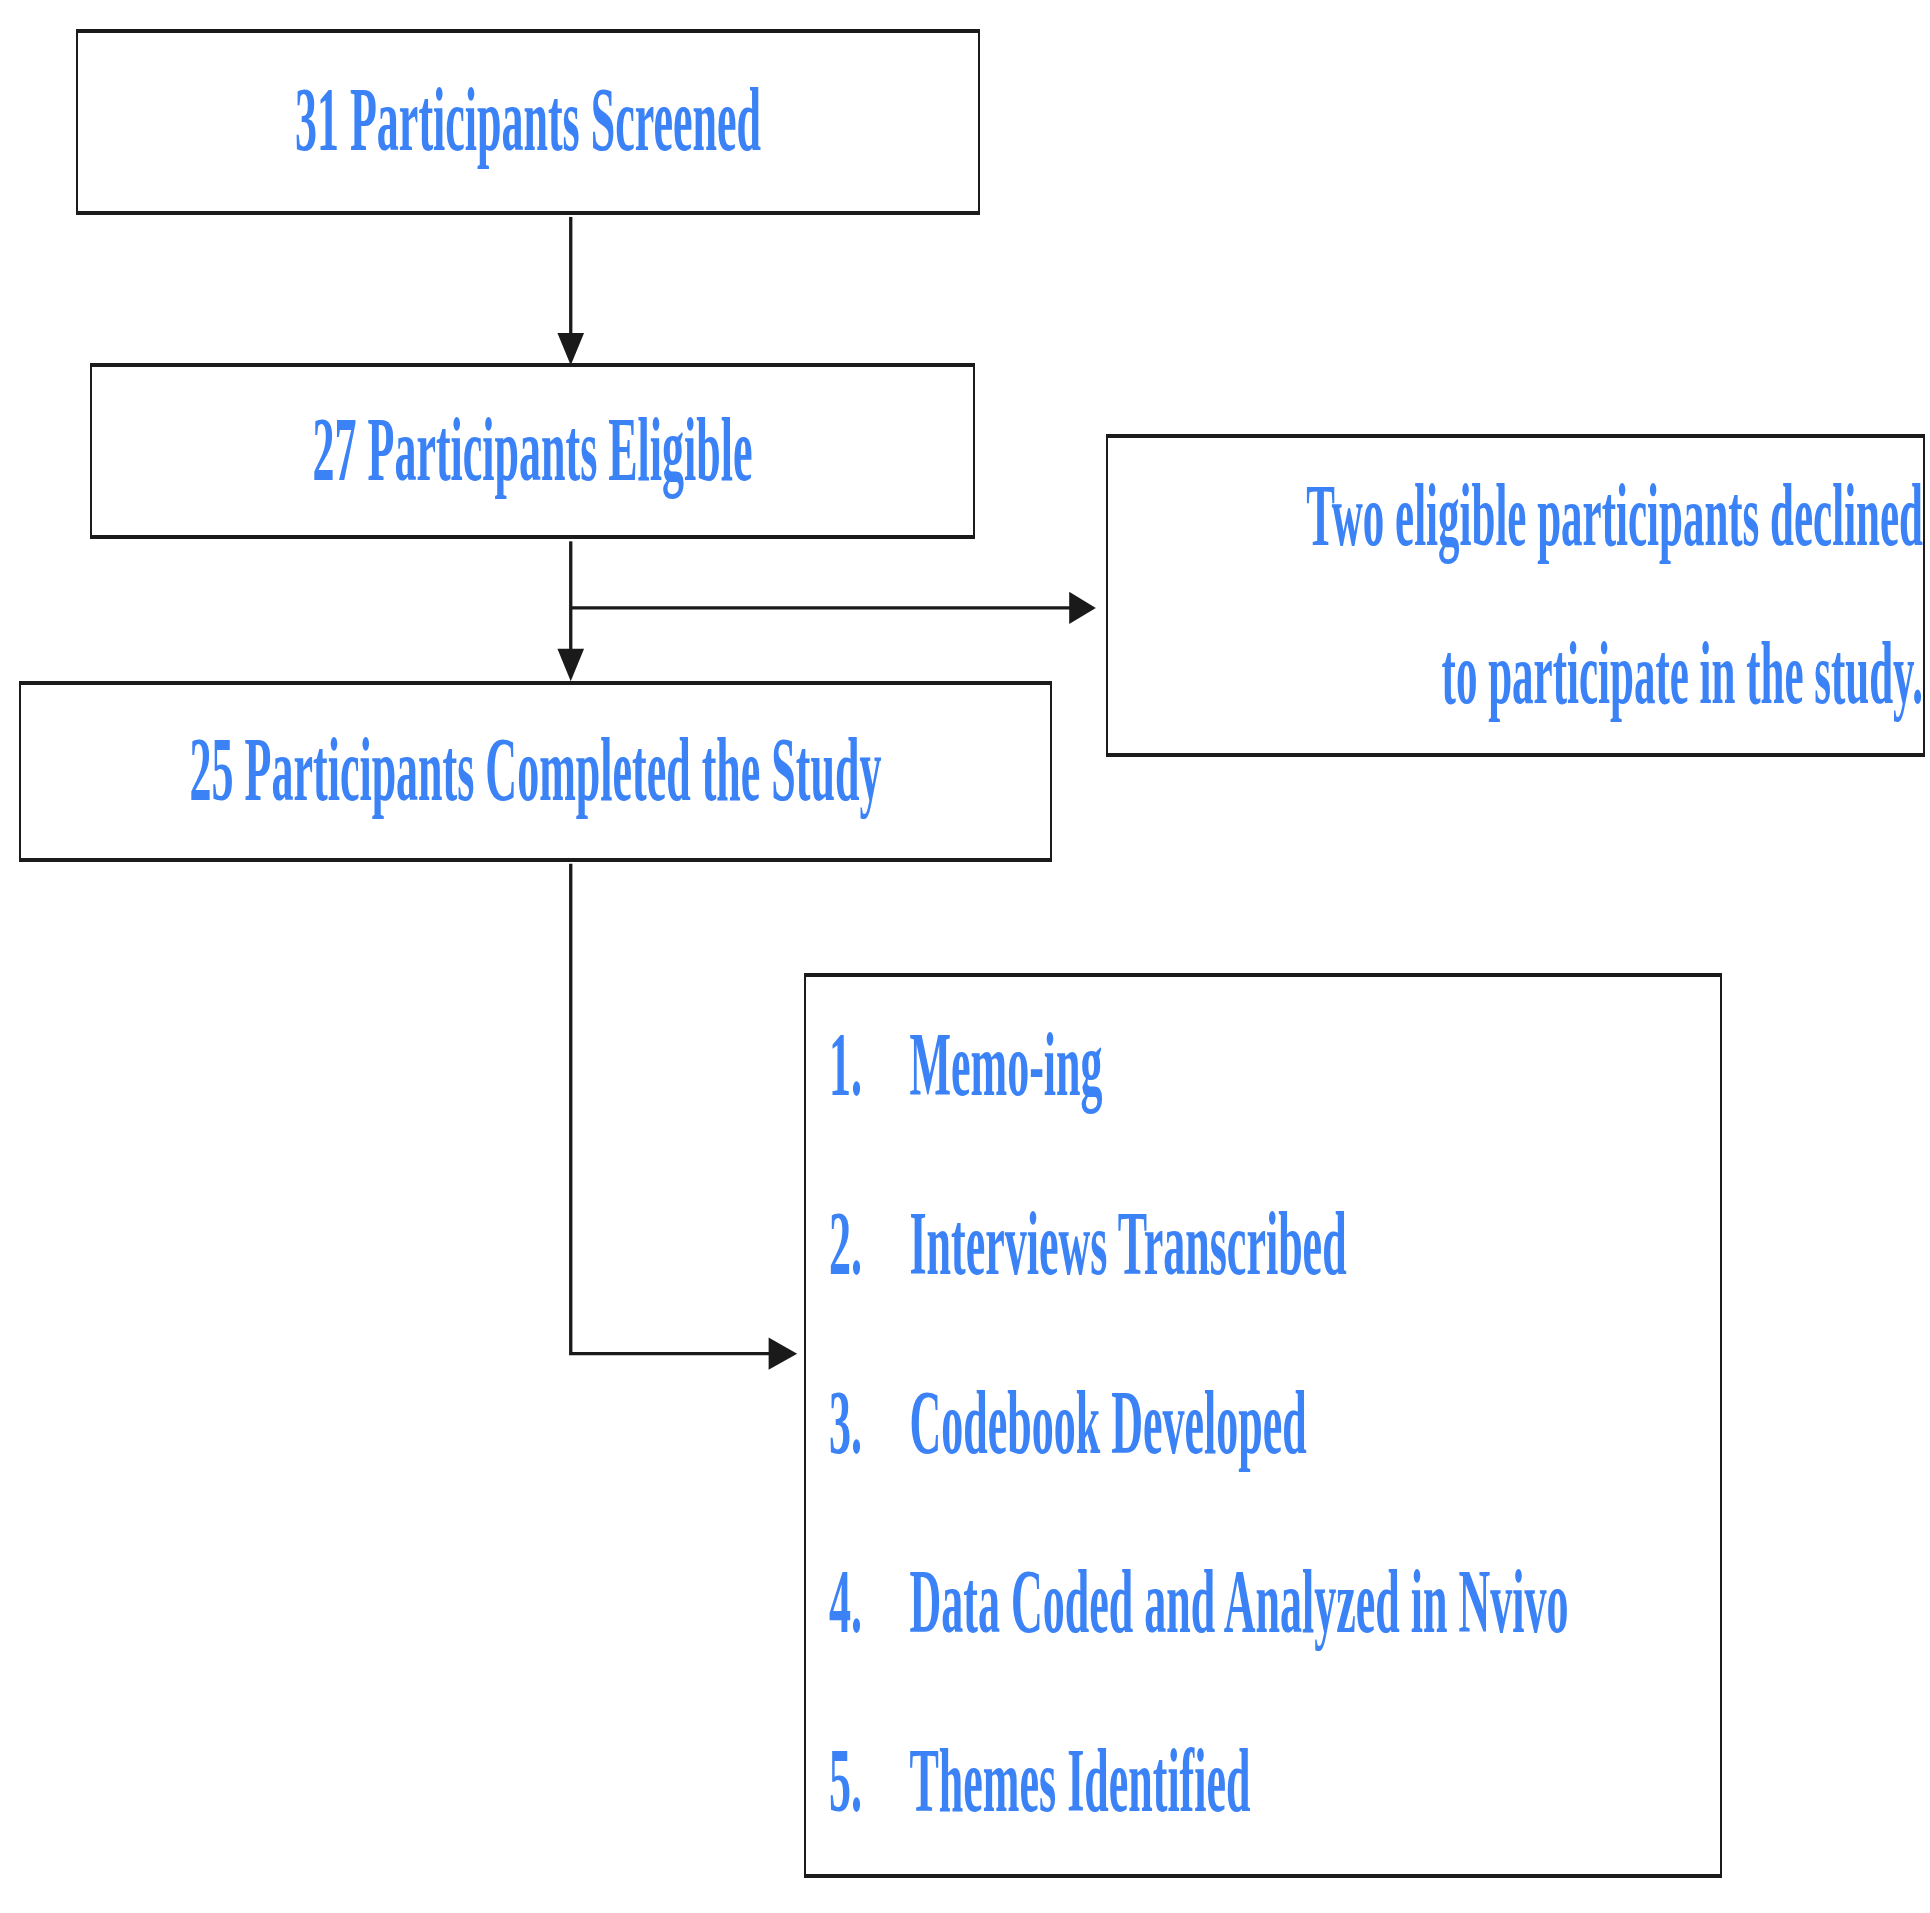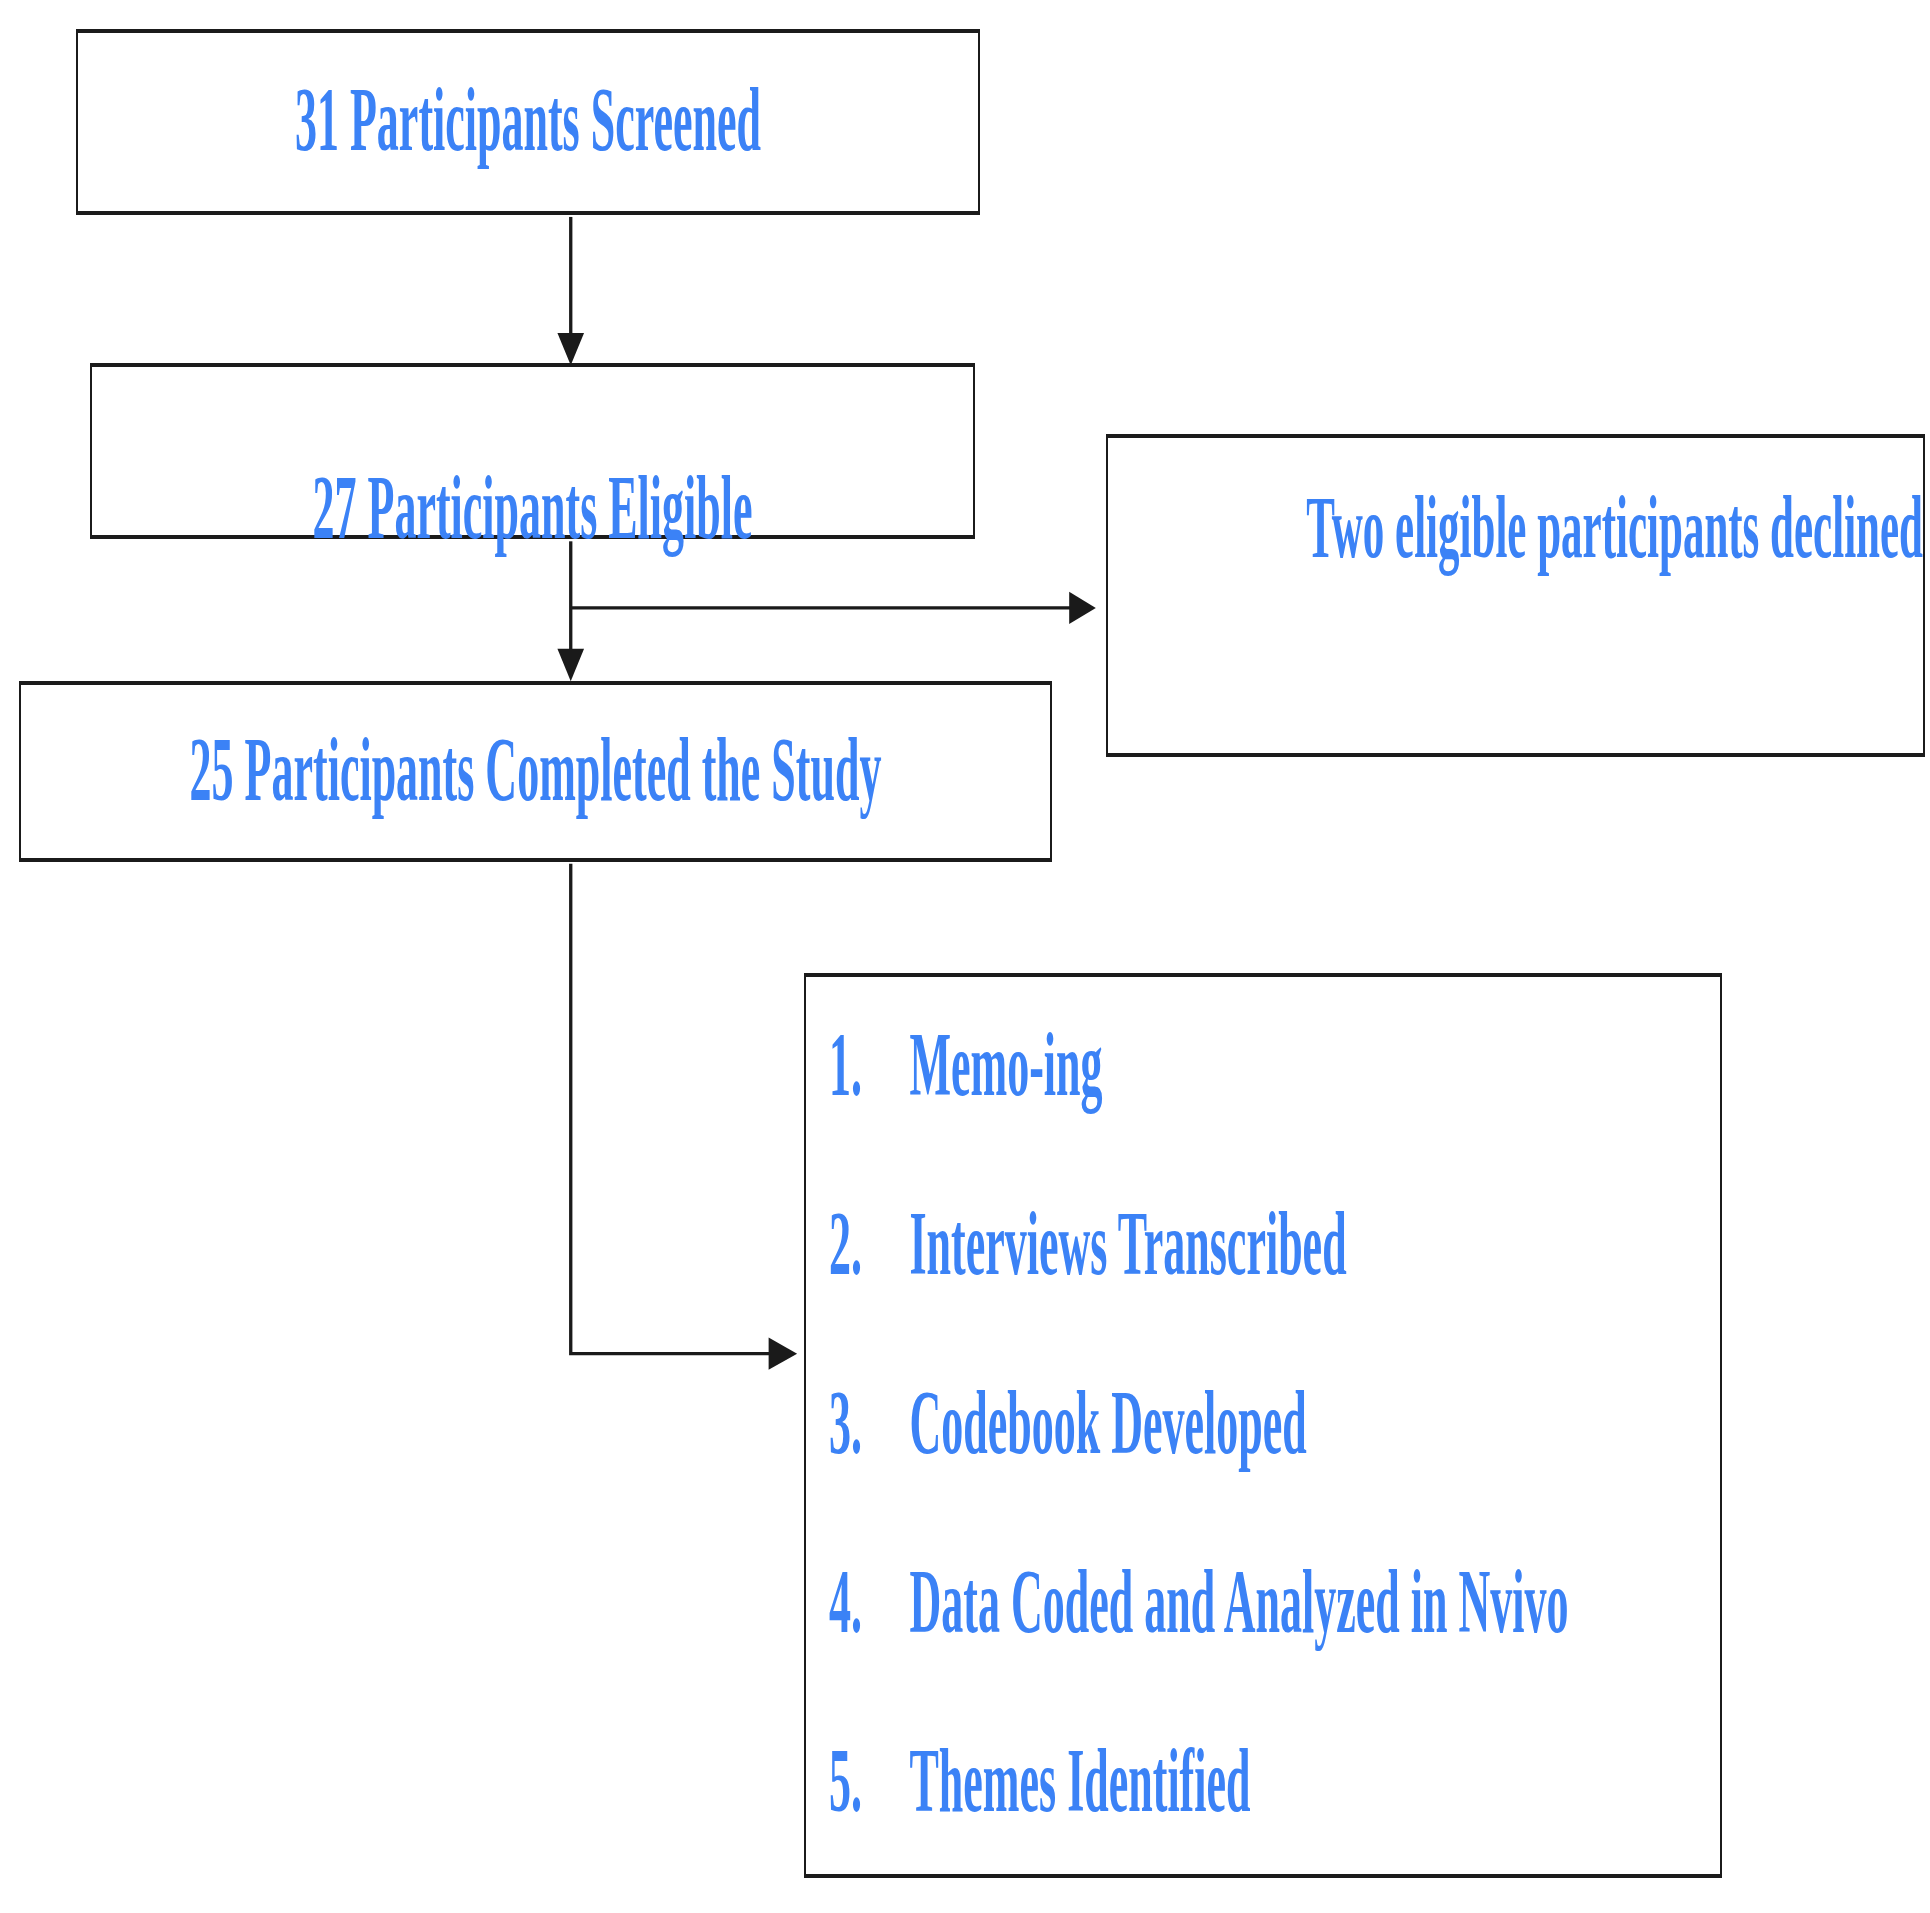--- a/index.html
+++ b/index.html
@@ -26,21 +26,21 @@
   .t{
     display:inline-block;
     white-space:nowrap;
     font-size:44px;
     font-weight:700;
     letter-spacing:0px;
     transform:scaleY(2.05);
     transform-origin:50% 52%;
   }
   #box-screened { left:76px;  top:28.5px;  width:904px;  height:186px; }
-  #box-eligible { left:90px;  top:363px; width:885px;  height:176px;align-items:flex-end; }
+  #box-eligible { left:90px;  top:363px; width:885px;  height:176px; }
   #box-completed{ left:19px;  top:681px; width:1033px; height:181px; }
 
   #box-declined{
     left:1106px; top:434px; width:819px; height:323px;
     flex-direction:column;
     align-items:flex-end;
     justify-content:flex-start;
     padding:0 0 0 19px;
   }
   #box-declined .line{
@@ -109,20 +109,23 @@
   </div>
 
   <div class="node" id="box-completed">
     <span class="t">25 Participants Completed the Study</span>
   </div>
 
   <div class="node" id="box-declined">
     <div class="line">
       <span class="t">Two eligible participants declined</span>
     </div>
+    <div class="line">
+      <span class="t">to participate in the study.</span>
+    </div>
   </div>
 
   <div class="node" id="box-steps">
     <div class="step">
       <span class="t num">1.</span>
       <span class="t lbl">Memo-ing</span>
     </div>
     <div class="step">
       <span class="t num">2.</span>
       <span class="t lbl">Interviews Transcribed</span>

